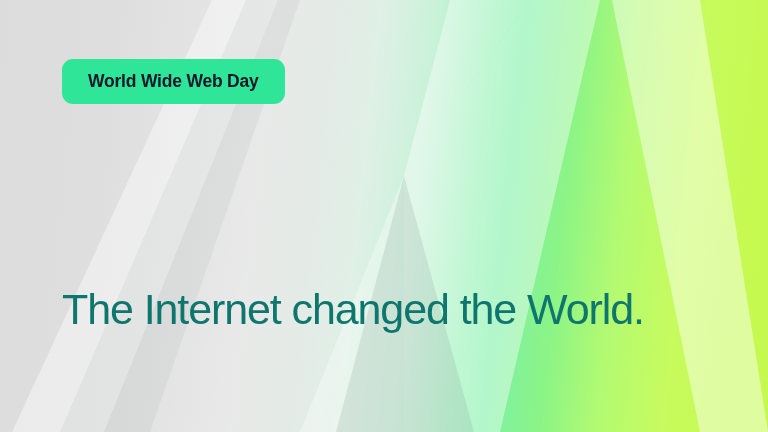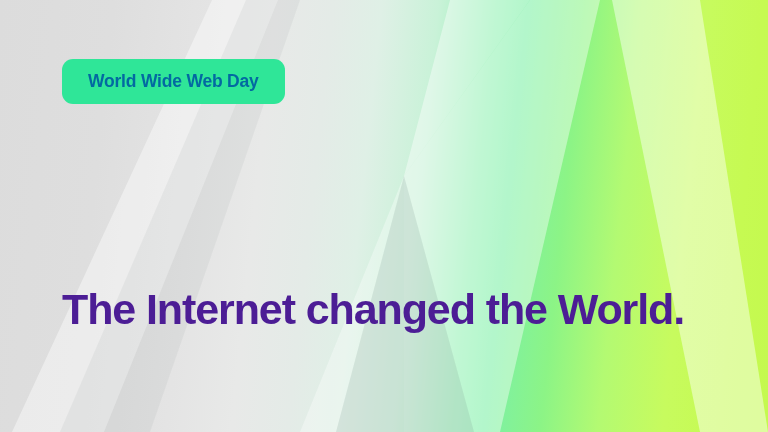--- a/index.html
+++ b/index.html
@@ -56,37 +56,37 @@
     align-items: center;
     padding: 0 26px;
     border-radius: 11px;
     background: #2fe698;
     box-sizing: border-box;
   }
   .badge-label {
     font-size: 17.5px;
     font-weight: bold;
     letter-spacing: -0.2px;
-    color: #0369a1;
+    color: #0f172a;
     white-space: nowrap;
     line-height: 1;
   }
   
   .headline {
     position: absolute;
     left: 62px;
     top: 286px;
     width: 680px;
   }
   .headline-line {
     font-size: 43px;
-    font-weight: bold;
+    font-weight: normal;
     letter-spacing: -1.1px;
     line-height: 47px;
-    color: #4c1d95;
+    color: #0f766e;
     white-space: nowrap;
   }
 </style>
 </head>
 <body>
 
 <div id="banner">
 
   <div class="bg-gradient"></div>
 

